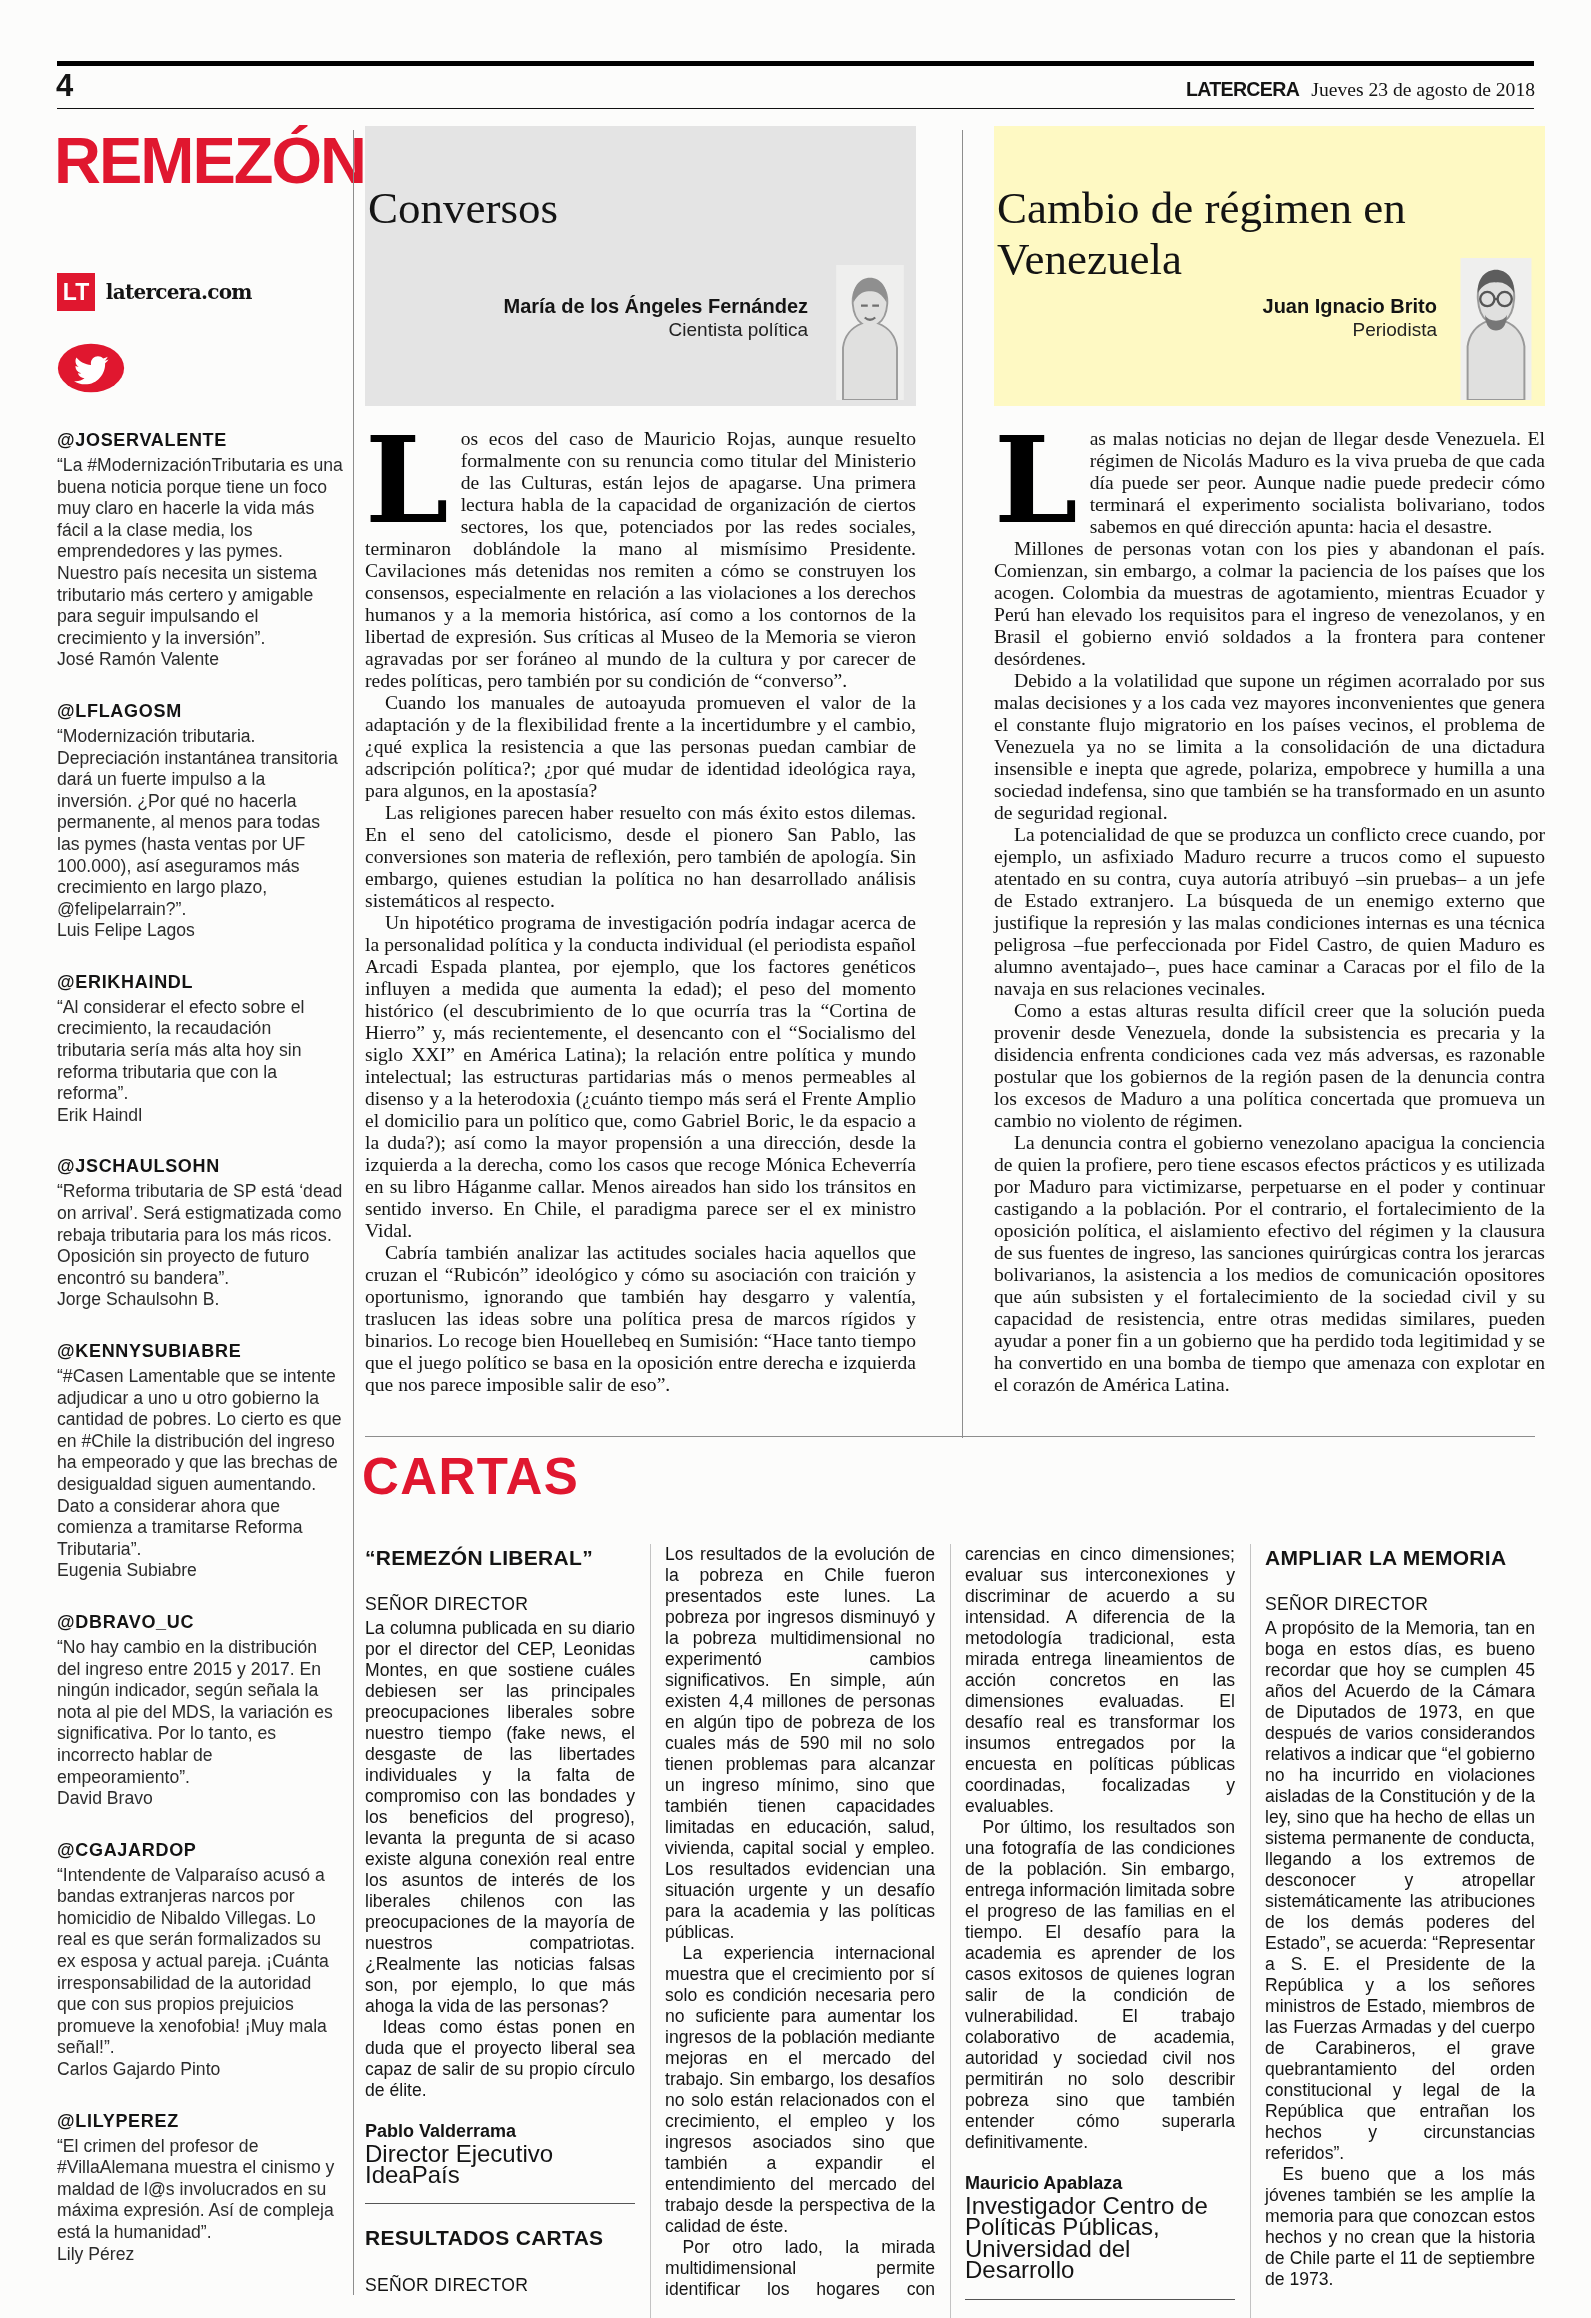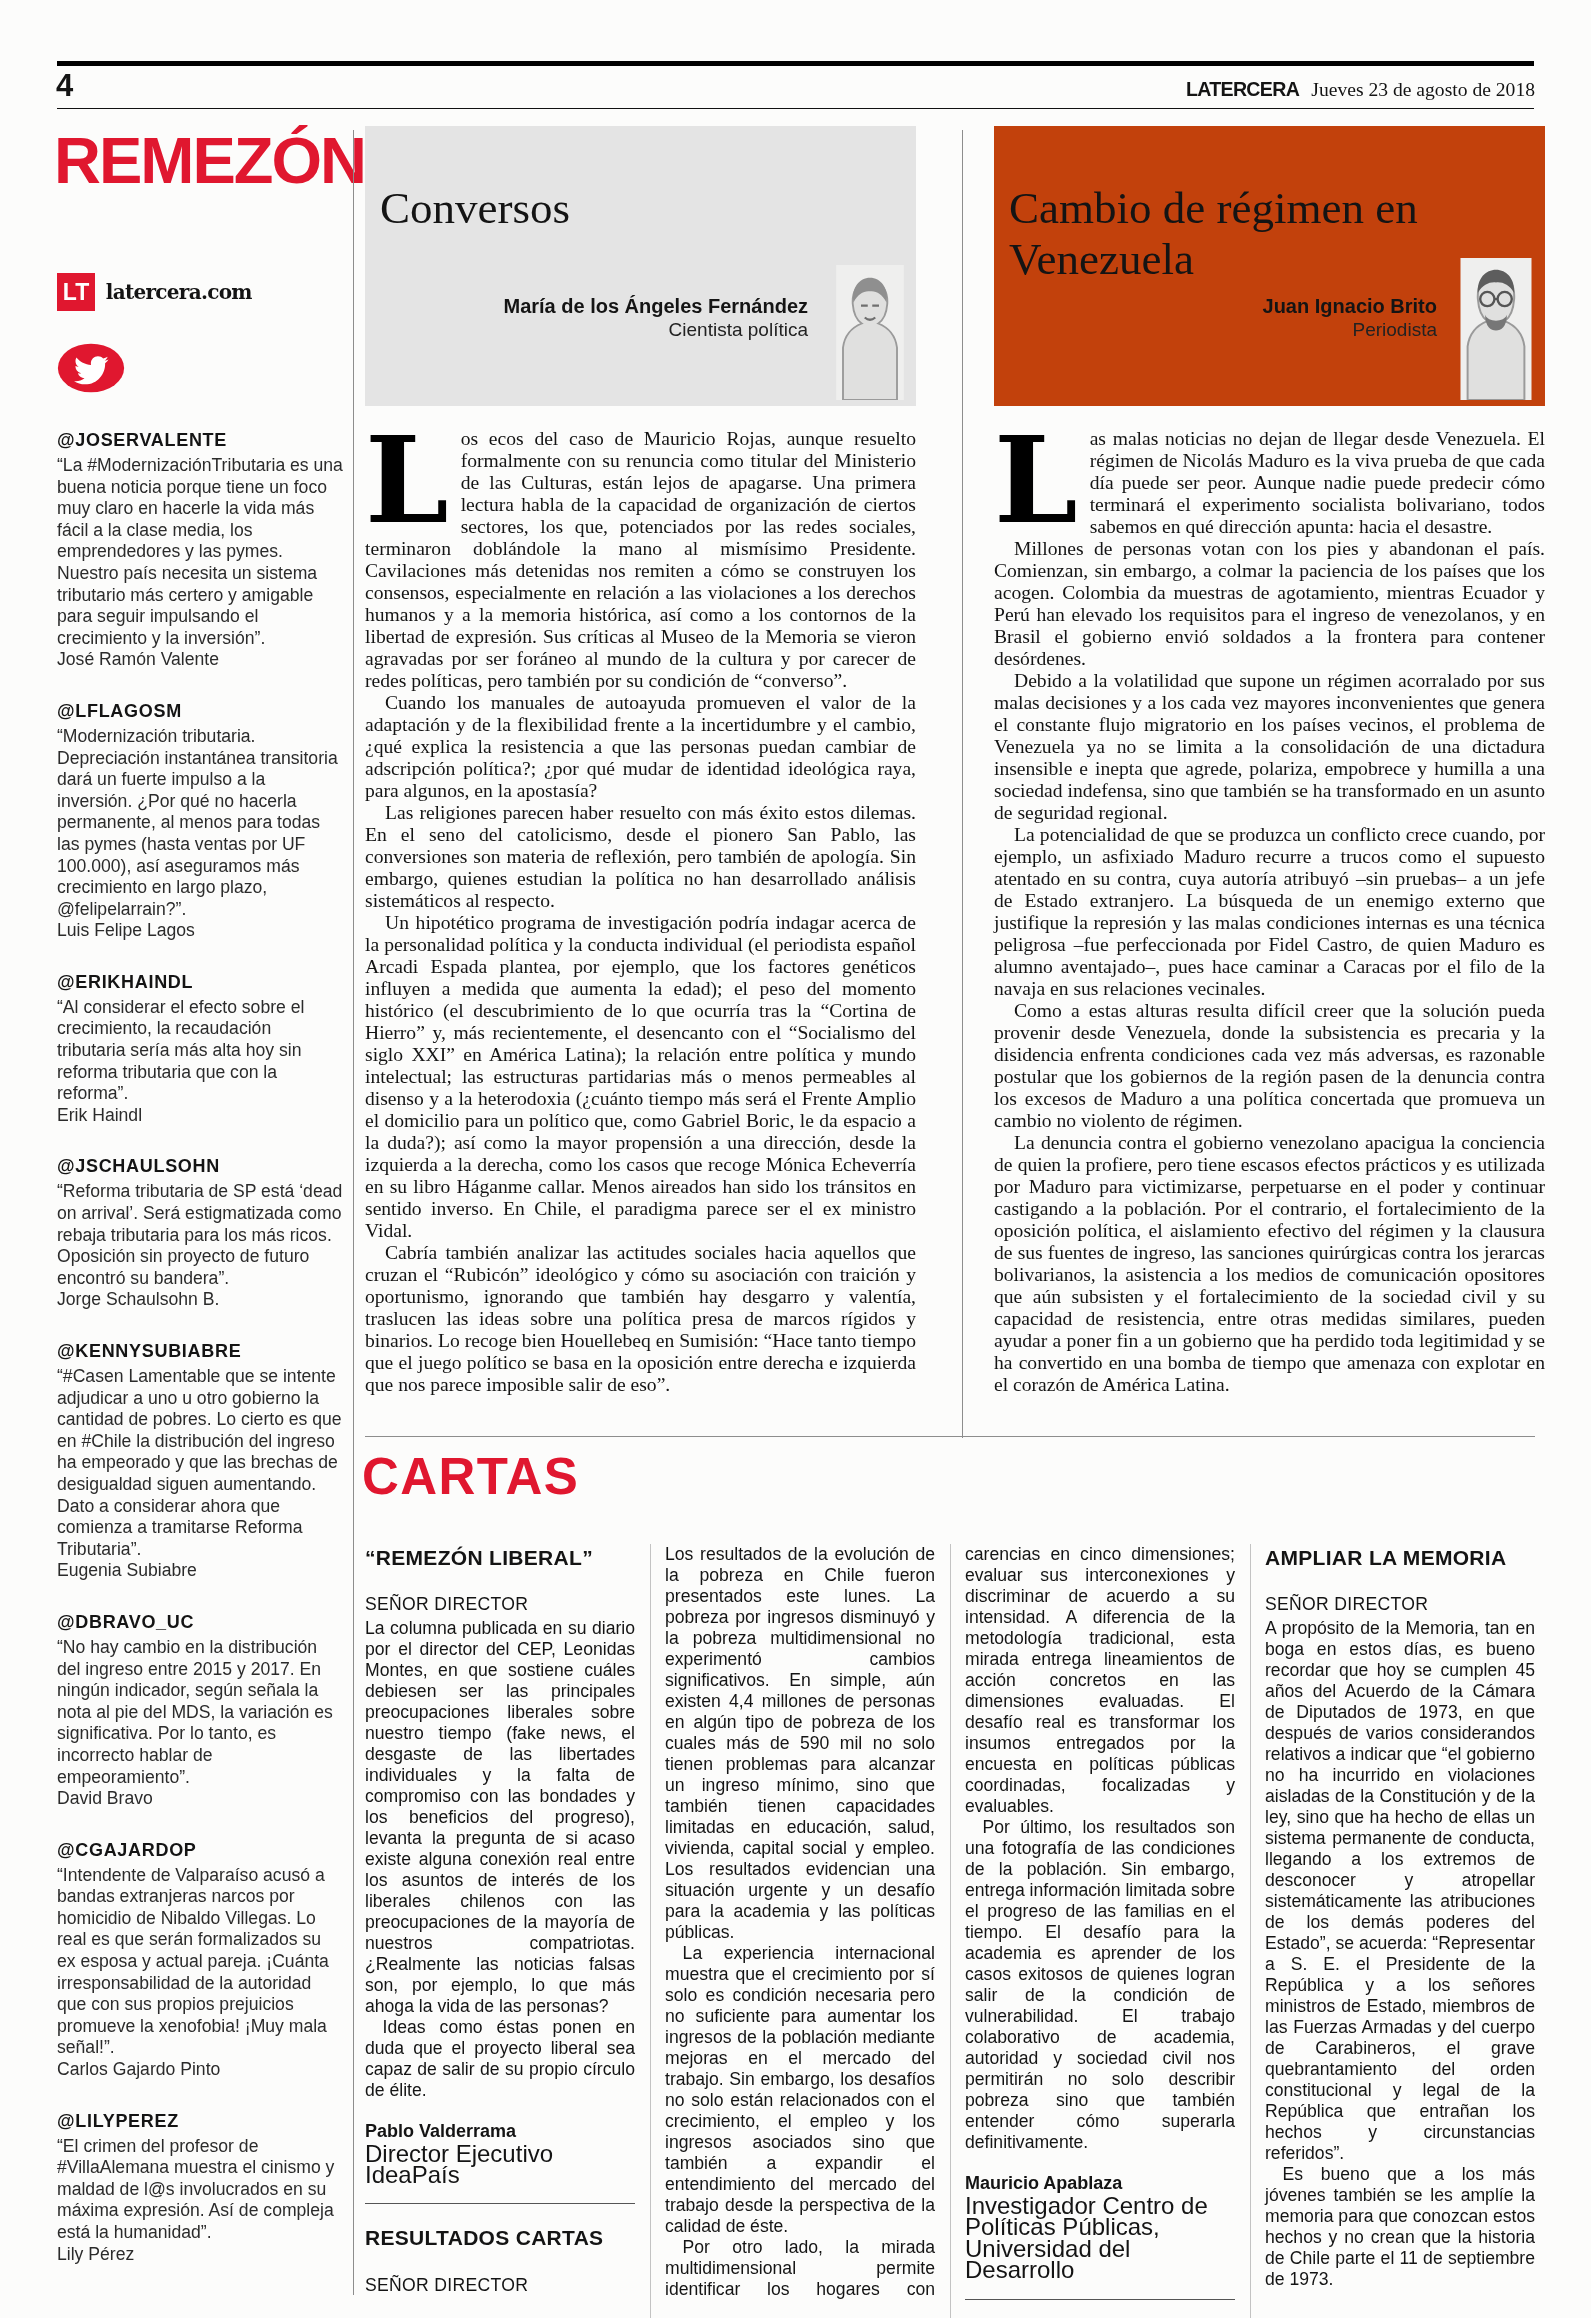--- a/index.html
+++ b/index.html
@@ -35,21 +35,21 @@
   .article-head { position:absolute; top:126px; width:551px; height:280px; }
   .article-body { position:absolute; top:428px; width:551px;
                   font-family:"Liberation Serif",serif; font-size:19.6px; line-height:22px;
                   text-align:justify; }
   .article-body p { margin:0; }
   .article-body p + p { text-indent:20px; }
   .head-conversos { left:365px; }
   .head-venezuela { left:994px; }
   .body-conversos { left:365px; }
   .body-venezuela { left:994px; }
-  .article-title { position:absolute; left:15px; top:27px; width:432px;
+  .article-title { position:absolute; left:3px; top:27px; width:432px;
                    font-family:"Liberation Serif",serif; font-size:45px; line-height:1.12; font-weight:400; }
   .byline { position:absolute; right:108px; bottom:65px; text-align:right; }
   .byline-name { font-weight:bold; font-size:20px; line-height:1.25; }
   .byline-role { font-size:19px; color:#222; }
   .portrait { position:absolute; right:12px; bottom:4px; }
   .dropcap { float:left; font-family:"DejaVu Serif",serif; font-weight:bold;
              font-size:119px; line-height:0.8; padding:5.4px 12px 0 0; color:#000; }
   .v-divider-articles { position:absolute; left:962px; top:130px; width:1.4px; height:1308px; background:#8d8d8d; }
 
   
@@ -171,21 +171,21 @@
         <p>os ecos del caso de Mauricio Rojas, aunque resuelto formalmente con su renuncia como titular del Ministerio de las Culturas, están lejos de apagarse. Una primera lectura habla de la capacidad de organización de ciertos sectores, los que, potenciados por las redes sociales, terminaron doblándole la mano al mismísimo Presidente. Cavilaciones más detenidas nos remiten a cómo se construyen los consensos, especialmente en relación a las violaciones a los derechos humanos y a la memoria histórica, así como a los contornos de la libertad de expresión. Sus críticas al Museo de la Memoria se vieron agravadas por ser foráneo al mundo de la cultura y por carecer de redes políticas, pero también por su condición de “converso”.</p>
         <p>Cuando los manuales de autoayuda promueven el valor de la adaptación y de la flexibilidad frente a la incertidumbre y el cambio, ¿qué explica la resistencia a que las personas puedan cambiar de adscripción política?; ¿por qué mudar de identidad ideológica raya, para algunos, en la apostasía?</p>
         <p>Las religiones parecen haber resuelto con más éxito estos dilemas. En el seno del catolicismo, desde el pionero San Pablo, las conversiones son materia de reflexión, pero también de apología. Sin embargo, quienes estudian la política no han desarrollado análisis sistemáticos al respecto.</p>
         <p>Un hipotético programa de investigación podría indagar acerca de la personalidad política y la conducta individual (el periodista español Arcadi Espada plantea, por ejemplo, que los factores genéticos influyen a medida que aumenta la edad); el peso del momento histórico (el descubrimiento de lo que ocurría tras la “Cortina de Hierro” y, más recientemente, el desencanto con el “Socialismo del siglo XXI” en América Latina); la relación entre política y mundo intelectual; las estructuras partidarias más o menos permeables al disenso y a la heterodoxia (¿cuánto tiempo más será el Frente Amplio el domicilio para un político que, como Gabriel Boric, le da espacio a la duda?); así como la mayor propensión a una dirección, desde la izquierda a la derecha, como los casos que recoge Mónica Echeverría en su libro Háganme callar. Menos aireados han sido los tránsitos en sentido inverso. En Chile, el paradigma parece ser el ex ministro Vidal.</p>
         <p>Cabría también analizar las actitudes sociales hacia aquellos que cruzan el “Rubicón” ideológico y cómo su asociación con traición y oportunismo, ignorando que también hay desgarro y valentía, traslucen las ideas sobre una política presa de marcos rígidos y binarios. Lo recoge bien Houellebeq en Sumisión: “Hace tanto tiempo que el juego político se basa en la oposición entre derecha e izquierda que nos parece imposible salir de eso”.</p>
       </div>
   </div>
 
   <div class="v-divider-articles"></div>
 
-  <section class="article-head head-venezuela" style="background:#c2410c;">
+  <section class="article-head head-venezuela" style="background:#fef9c3;">
     <h1 class="article-title">Cambio de régimen en Venezuela</h1>
     <div class="byline">
       <div class="byline-name">Juan Ignacio Brito</div>
       <div class="byline-role">Periodista</div>
     </div>
     <div class="portrait">
       <svg width="74" height="142" viewBox="0 0 90 180" aria-hidden="true">
         <rect width="90" height="180" fill="#efefee"></rect>
         <path d="M45 20 C27 20 21 36 22 52 C23 66 28 76 34 80 C19 86 11 97 9 112 L9 180 L81 180 L81 112 C79 97 71 86 56 80 C62 76 67 66 68 52 C69 36 63 20 45 20 Z" fill="#e0e0df" stroke="#9a9a9a" stroke-width="2.5"></path>
         <path d="M22 44 C21 26 32 15 45 15 C58 15 69 26 68 44 C62 34 53 30 45 31 C37 30 28 34 22 44 Z" fill="#5d5d5d"></path>

